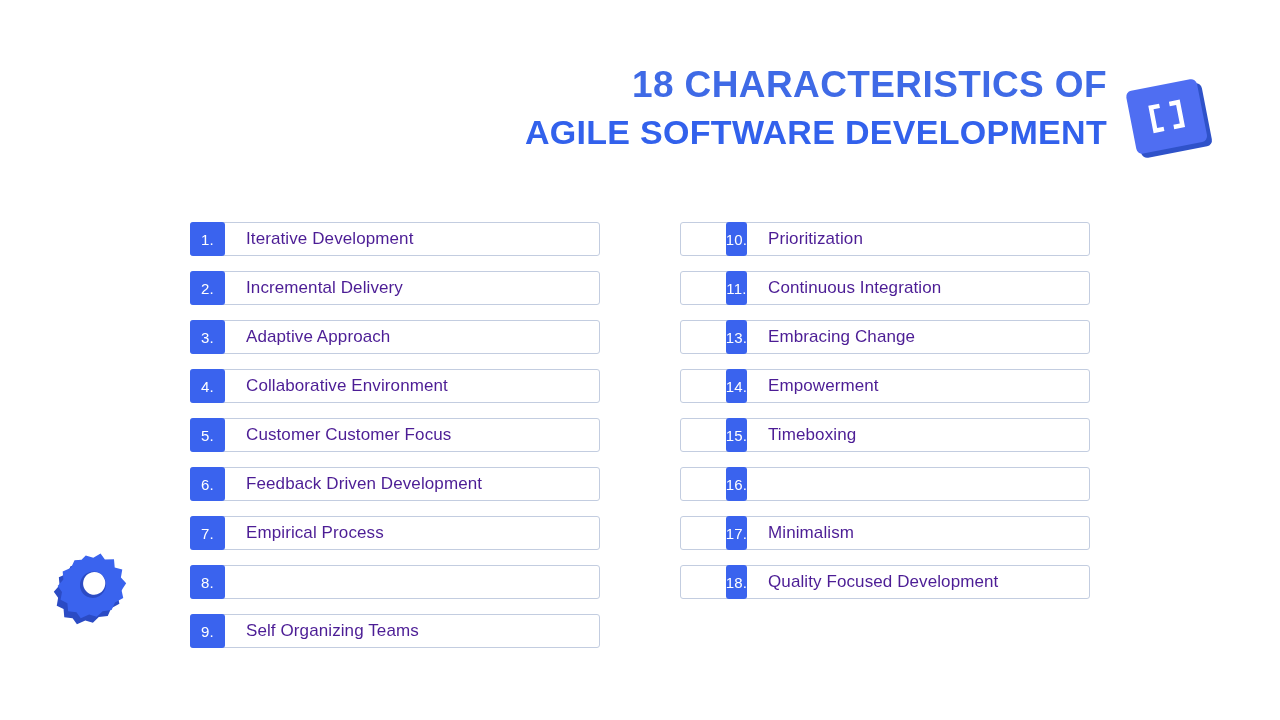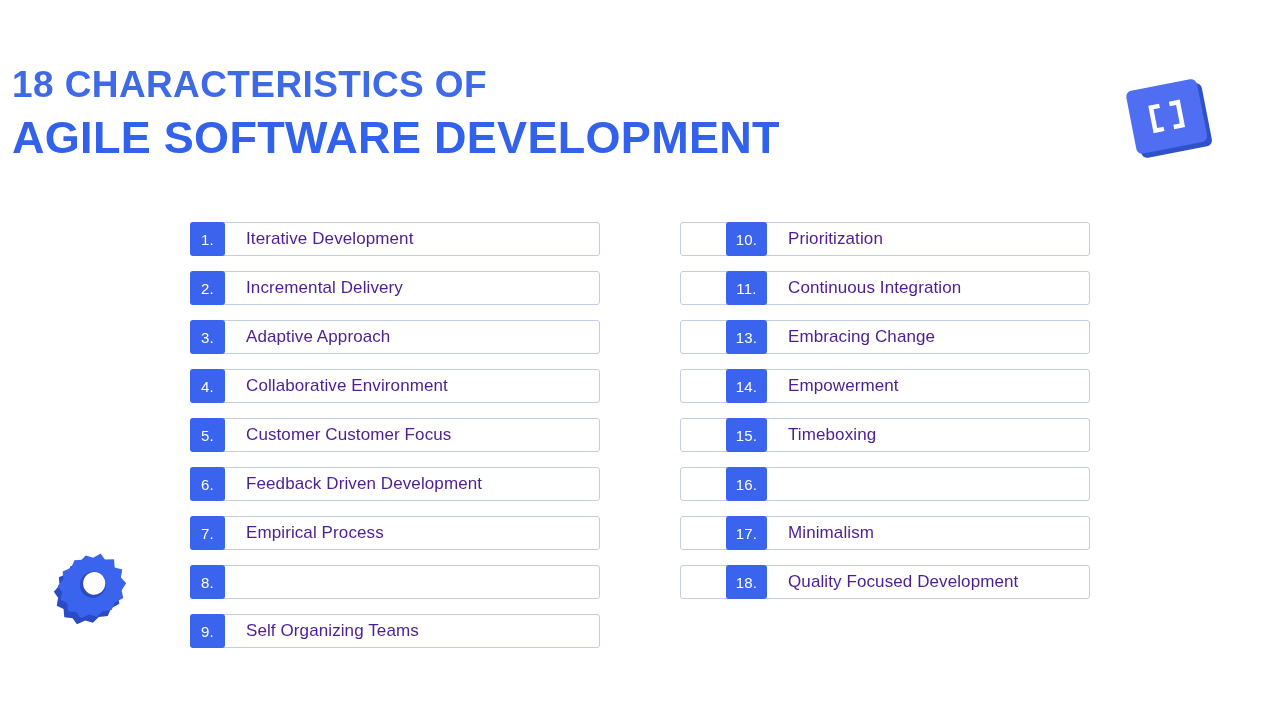--- a/index.html
+++ b/index.html
@@ -18,36 +18,36 @@
     height: 720px;
     background: #ffffff;
   }
 
   
   #title-block {
     position: absolute;
     top: 66px;
     left: 0;
     width: 1107px;
-    text-align: left;
+    text-align: right;
     line-height: 1;
     padding-left: 12px;
   }
   #title-line-1 {
     display: block;
     font-size: 37px;
     font-weight: bold;
     letter-spacing: 0.4px;
     color: #3f6ae6;
     white-space: nowrap;
   }
   #title-line-2 {
     display: block;
     margin-top: 12px;
-    font-size: 45px;
+    font-size: 34px;
     font-weight: bold;
     letter-spacing: 0.3px;
     color: #3261ec;
     white-space: nowrap;
   }
 
   
   .column {
     position: absolute;
     top: 222px;
@@ -74,21 +74,21 @@
     background: #3a63ee;
     border-radius: 3px;
     color: #ffffff;
     font-size: 15px;
     font-weight: normal;
     display: flex;
     align-items: center;
     justify-content: center;
     letter-spacing: 0.2px;
   }
-  .wide-number .row-number { width: 41px; margin-left: 45px; }
+  .wide-number .row-number { width: 21px; margin-left: 45px; }
 
   .row-label {
     flex: 1 1 auto;
     display: flex;
     align-items: center;
     padding-left: 21px;
     font-size: 17px;
     color: #4c1d95;
     letter-spacing: 0.1px;
     white-space: nowrap;

